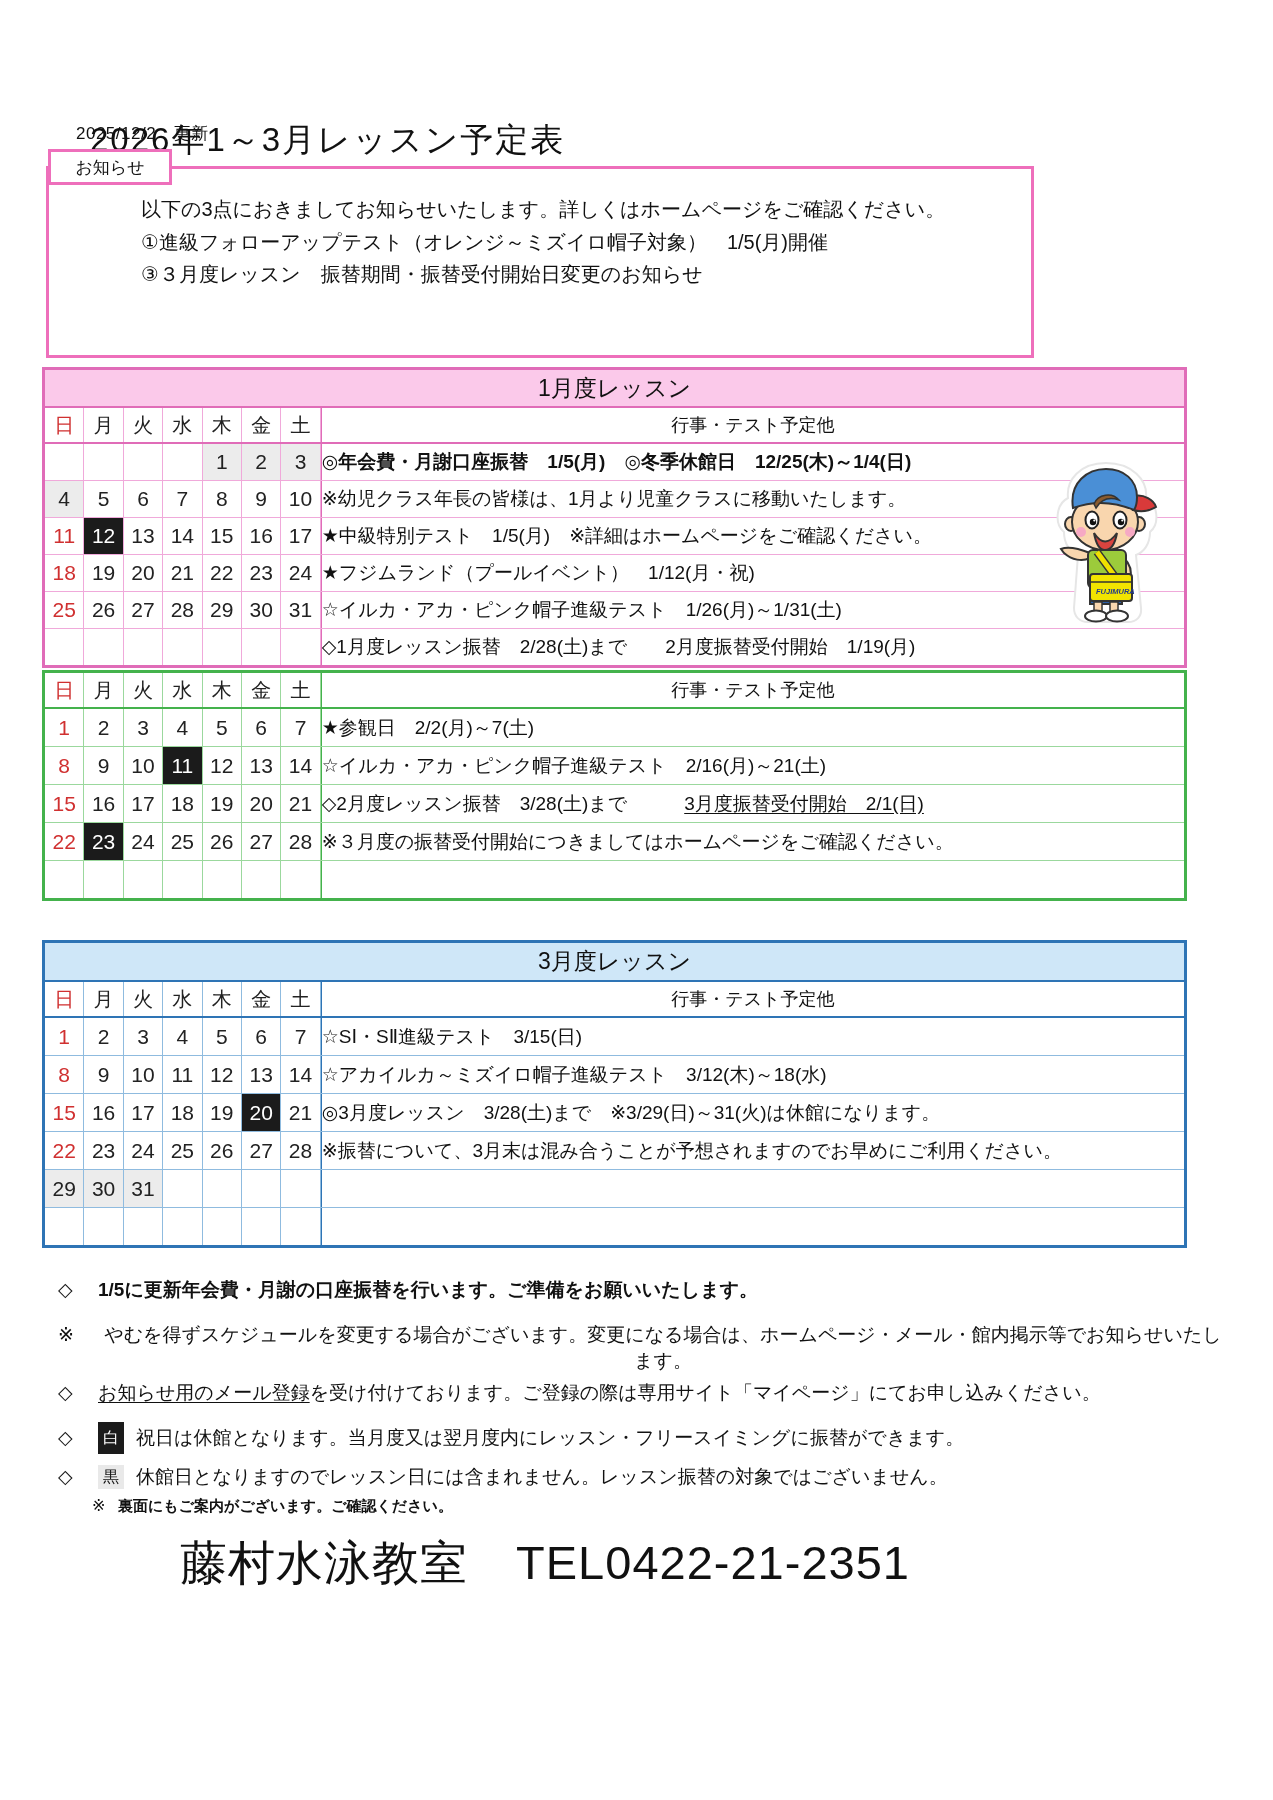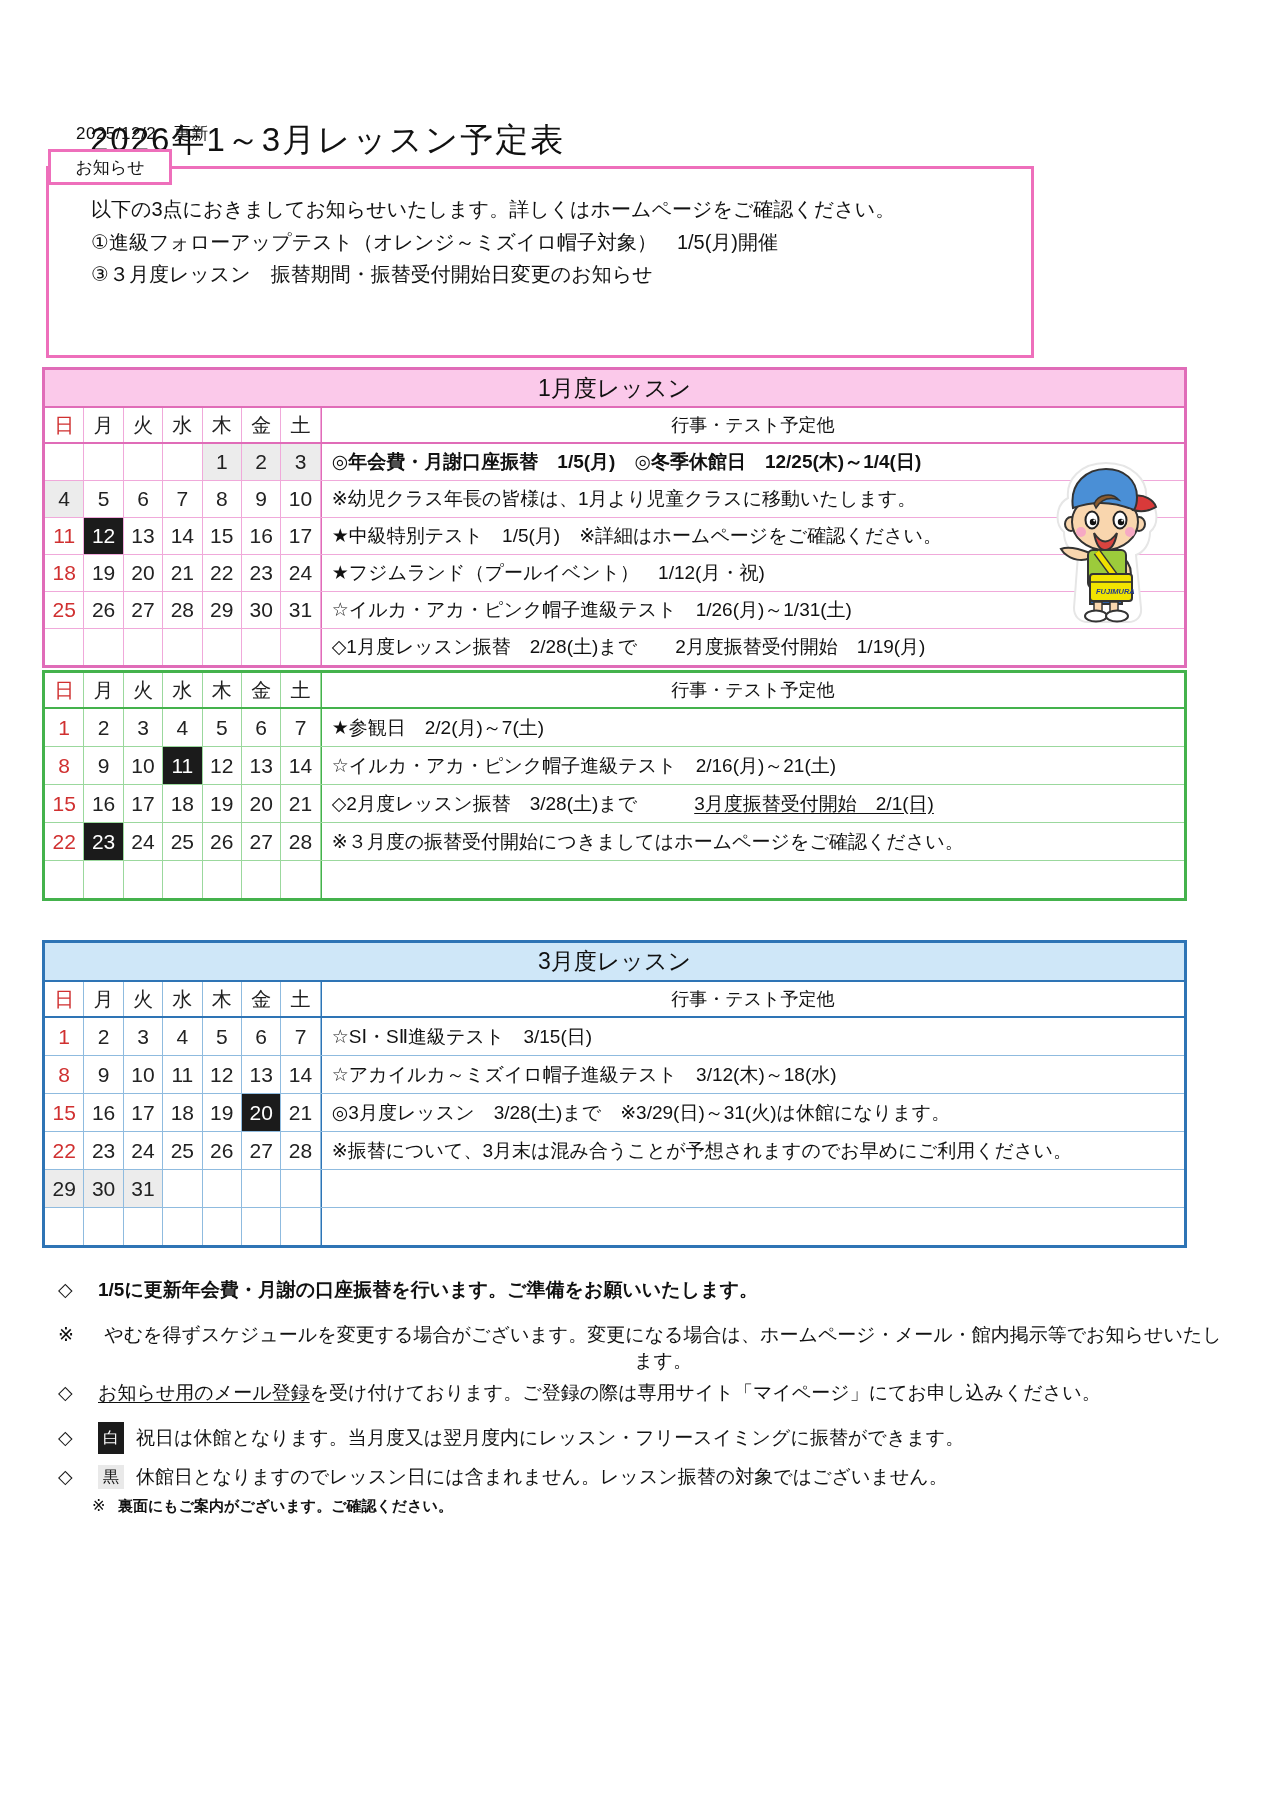--- a/index.html
+++ b/index.html
@@ -9,21 +9,21 @@
   .updated{position:absolute;left:76px;top:122px;font-size:17px;letter-spacing:.5px;}
   .main-title{position:absolute;left:90px;top:118px;width:1000px;
               font-size:33px;letter-spacing:2px;font-weight:500;}
 
   
   .notice-label{position:absolute;left:48px;top:149px;width:118px;height:30px;background:#fff;
                 border:3px solid #ee6fbb;z-index:3;display:flex;align-items:center;justify-content:center;
                 font-size:17px;}
   .notice-box{position:absolute;left:46px;top:166px;width:982px;height:186px;border:3px solid #ee6fbb;
               background:#fff;z-index:2;}
-  .notice-box .inner{padding:24px 20px 0 42px;}
+  .notice-box .inner{padding:24px 20px 0 92px;}
   .notice-box p{margin:0;font-size:20px;line-height:32.5px;white-space:nowrap;}
 
   
   .calendar{position:absolute;left:42px;width:1145px;background:#fff;
             border:3px solid var(--bd);box-sizing:border-box;}
   .cal-jan{top:367px;--bd:#e06cb8;--gr:#f0a9da;--hd:#fbc9ea;--rh:36px;--th:36px;}
   .cal-feb{top:670px;--bd:#44b24c;--gr:#9bd89d;--hd:#cdf4cc;--rh:37px;--th:36px;}
   .cal-mar{top:940px;--bd:#2e74b5;--gr:#8fbbdf;--hd:#cfe7f8;--rh:37px;--th:37px;}
   .cal-title{height:var(--th);background:var(--hd);border-bottom:2px solid var(--bd);
              display:flex;align-items:center;justify-content:center;font-size:23px;font-weight:normal;}
@@ -31,21 +31,21 @@
   .cal-row.head{height:34px;border-bottom:2px solid var(--bd);}
   .cal-row.body{height:var(--rh);border-bottom:1px solid var(--gr);}
   .cal-row.body:last-child{border-bottom:none;}
   .day-cell{border-right:1px solid var(--gr);display:flex;align-items:center;justify-content:center;
             font-size:21px;color:#222;}
   .cal-row.head .day-cell{font-size:20px;}
   .day-cell.sun{color:#d03030;}
   .day-cell.hol{background:#1b1b1b;color:#fff;}
   .day-cell.closed{background:#ececec;}
   .event-cell{border-left:1px solid var(--bd);display:flex;align-items:center;
-              padding-left:10px;font-size:19px;white-space:nowrap;overflow:hidden;}
+              font-size:19px;white-space:nowrap;overflow:hidden;}
   .cal-row.head .event-cell{justify-content:center;padding-left:0;font-size:18px;}
   .event-cell.bold{font-weight:bold;}
   .u{text-decoration:underline;text-underline-offset:3px;}
 
   
   .mascot{position:absolute;left:1044px;top:460px;width:124px;height:164px;z-index:5;}
 
   
   .note{position:absolute;left:58px;display:flex;align-items:flex-start;font-size:19px;line-height:26px;}
   .note .marker{width:40px;flex:none;font-size:19px;}
@@ -388,14 +388,15 @@
     <span class="marker">◇</span>
     <span class="swatch black-on-gray">黒</span>
     <span class="note-text">休館日となりますのでレッスン日には含まれません。レッスン振替の対象ではございません。</span>
   </div>
 
   <div class="note n6">
     <span class="marker small">※</span>
     <span class="note-text bold">裏面にもご案内がございます。ご確認ください。</span>
   </div>
 
+  <div class="tel-line">藤村水泳教室　TEL0422-21-2351</div>
 
 </div>
 
 </body></html>

